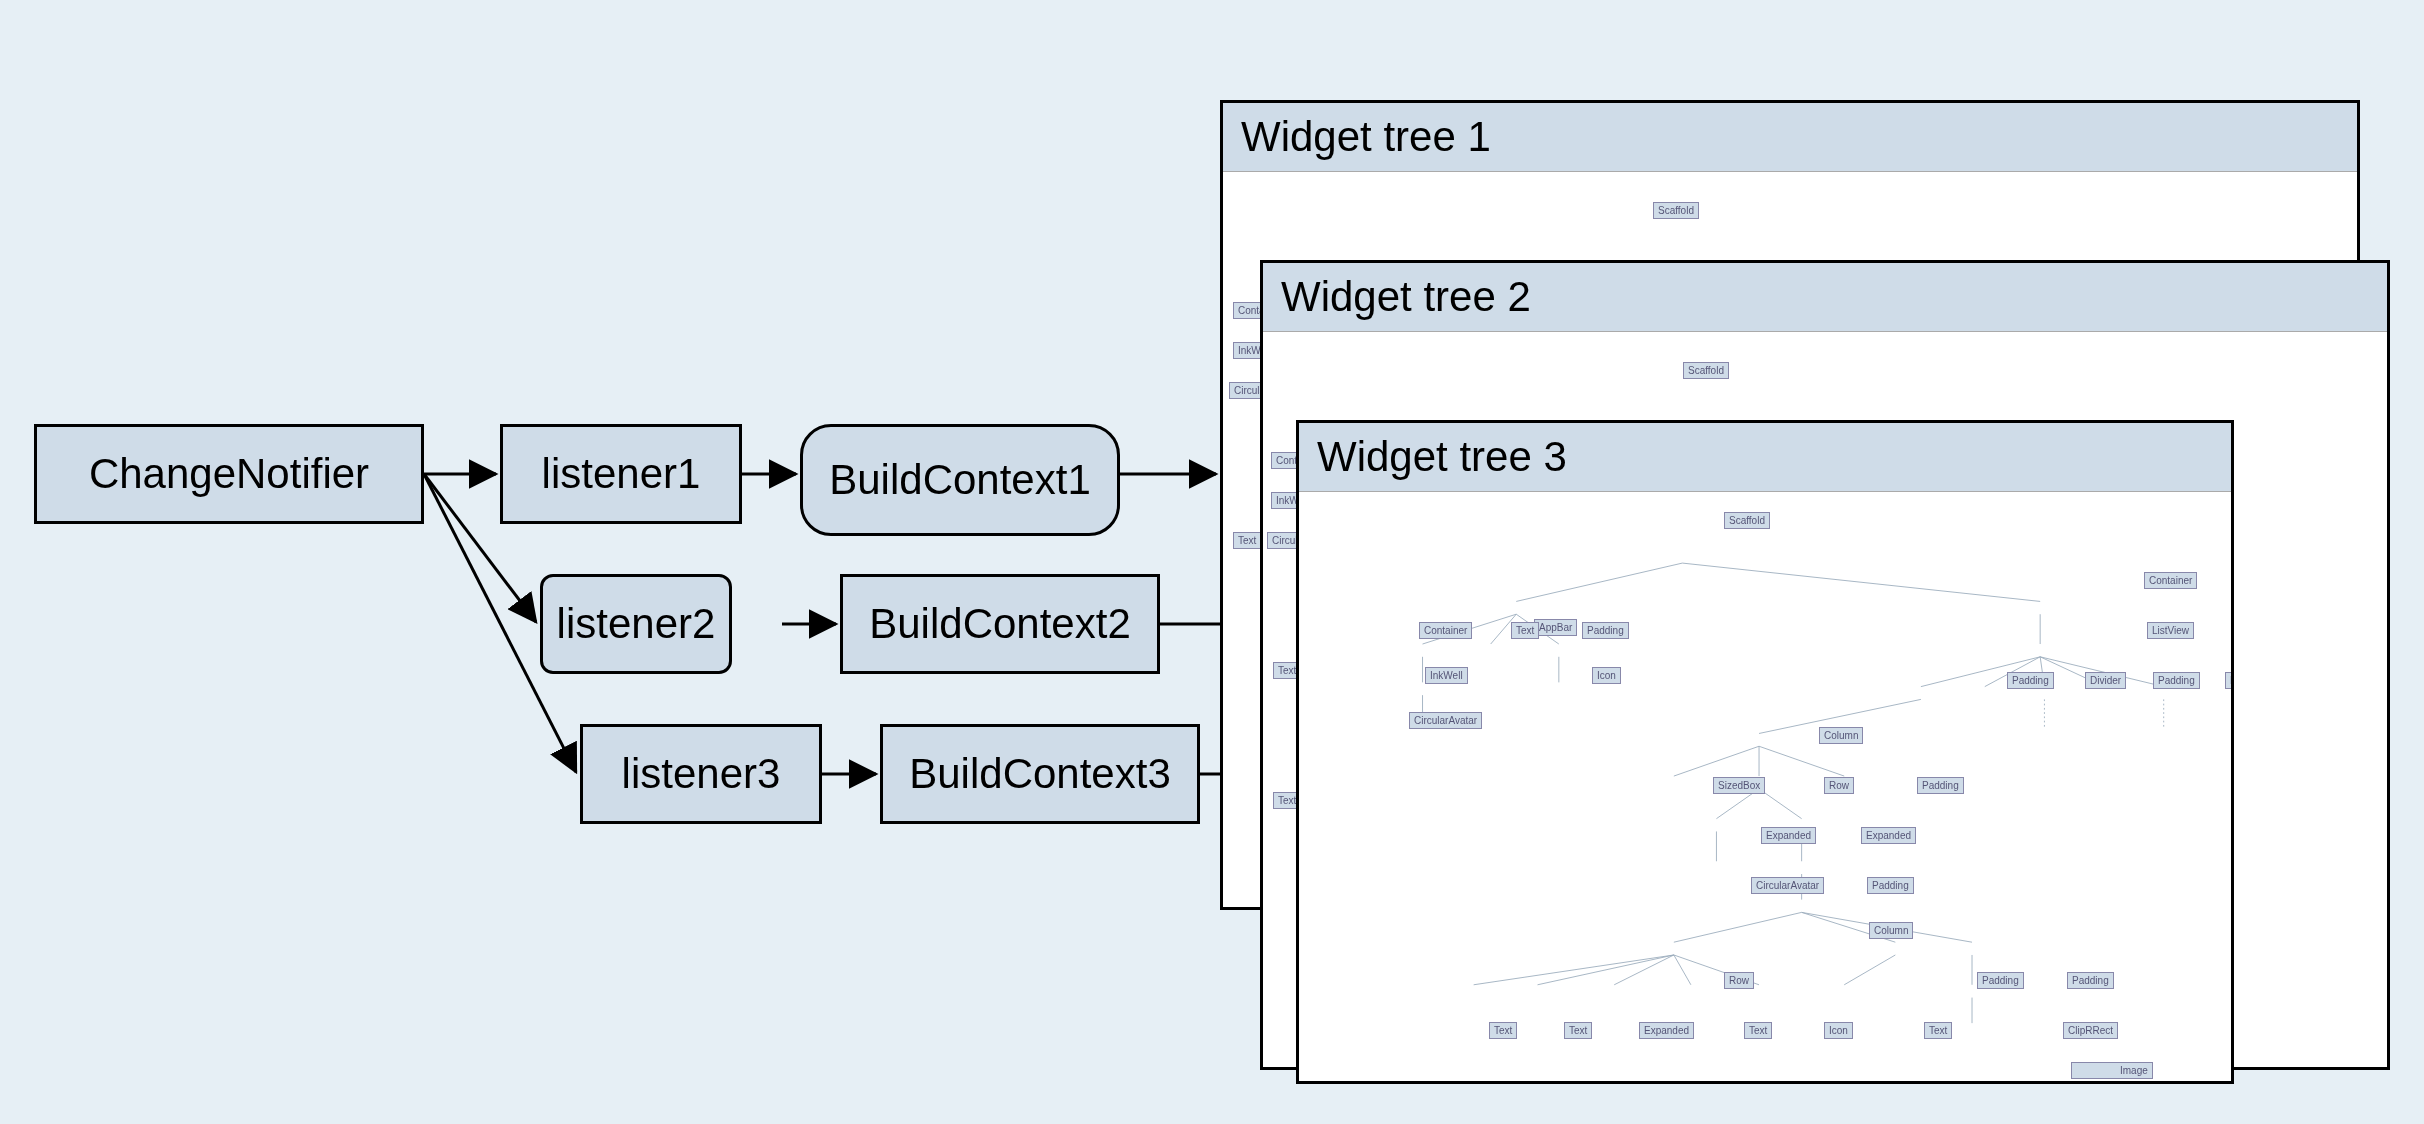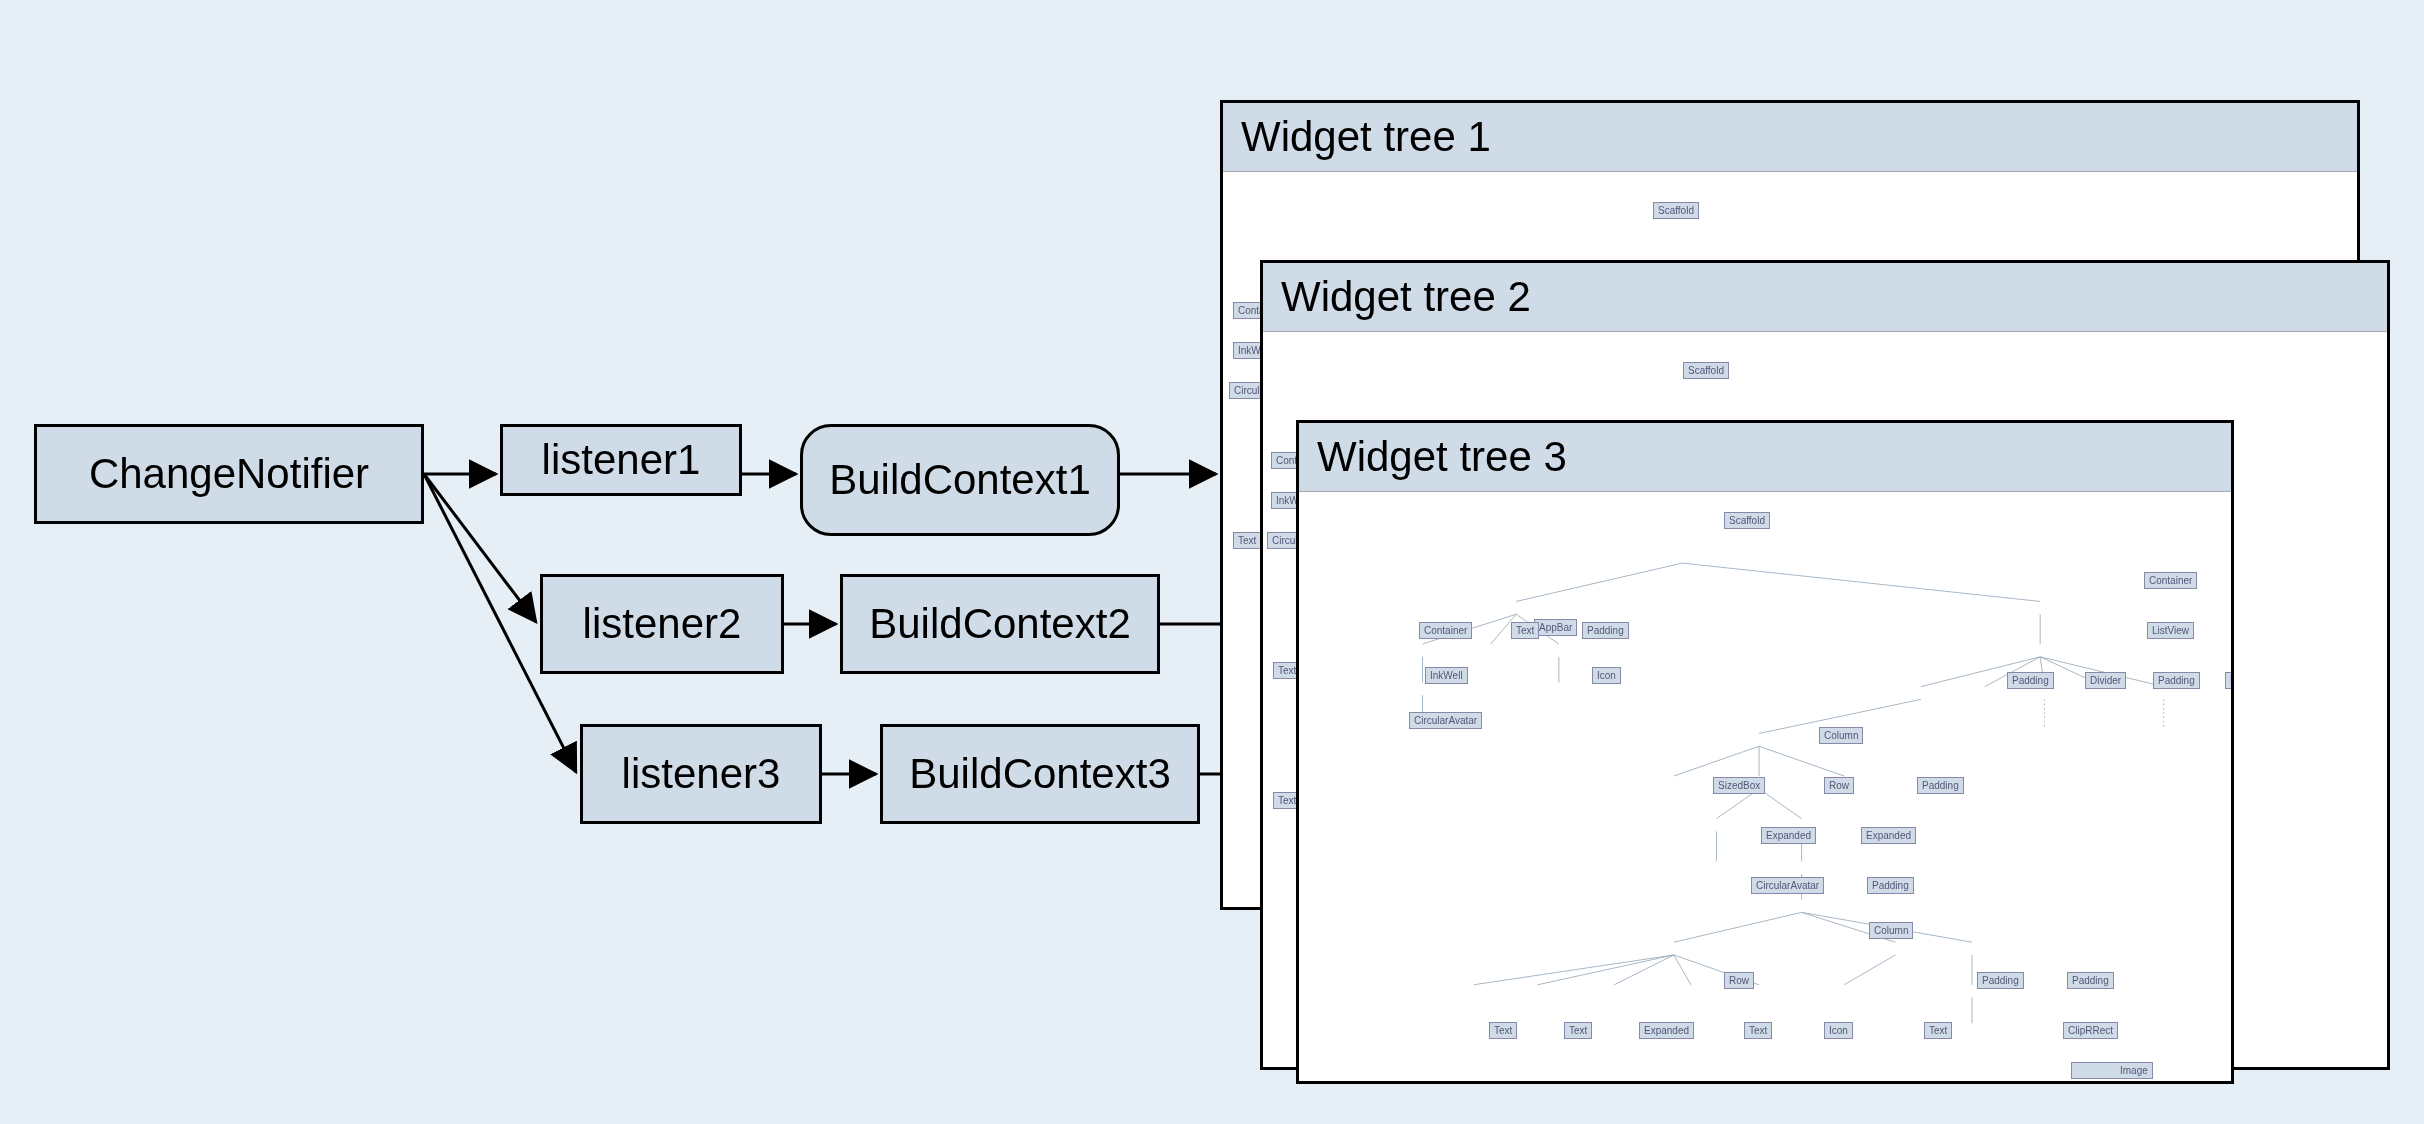--- a/index.html
+++ b/index.html
@@ -62,24 +62,24 @@
     pointer-events:none;
   }
 </style>
 </head>
 <body>
 
 <div class="node" style="left:34px;  top:424px; width:390px; height:100px;">
     <span>ChangeNotifier</span>
   </div>
 
-<div class="node" style="left:500px; top:424px; width:242px; height:72px;justify-content:center;">
+<div class="node" style="left:500px; top:424px; width:242px; height:100px;justify-content:center;">
     <span>listener1</span>
   </div>
-<div class="node" style="left:540px; top:574px; width:244px; height:100px;">
+<div class="node" style="left:540px; top:574px; width:192px; height:100px;border-radius:13px;">
     <span>listener2</span>
   </div>
 <div class="node" style="left:580px; top:724px; width:242px; height:100px;">
     <span>listener3</span>
   </div>
 
 <div class="node" style="left:800px; top:424px; width:320px; height:112px;border-radius:31px;">
     <span>BuildContext1</span>
   </div>
 <div class="node" style="left:840px; top:574px; width:320px; height:100px;">

